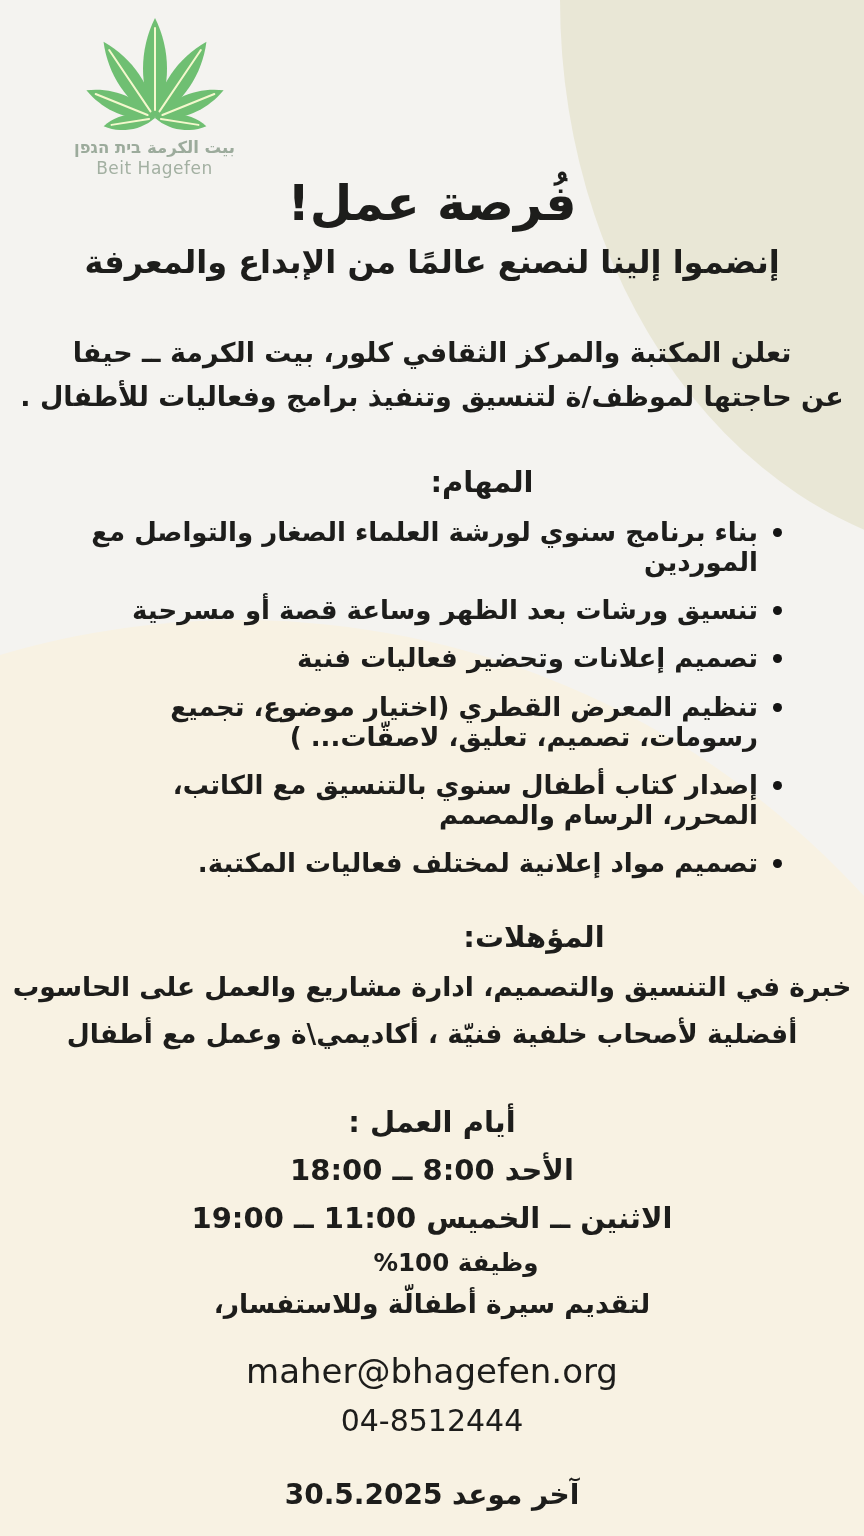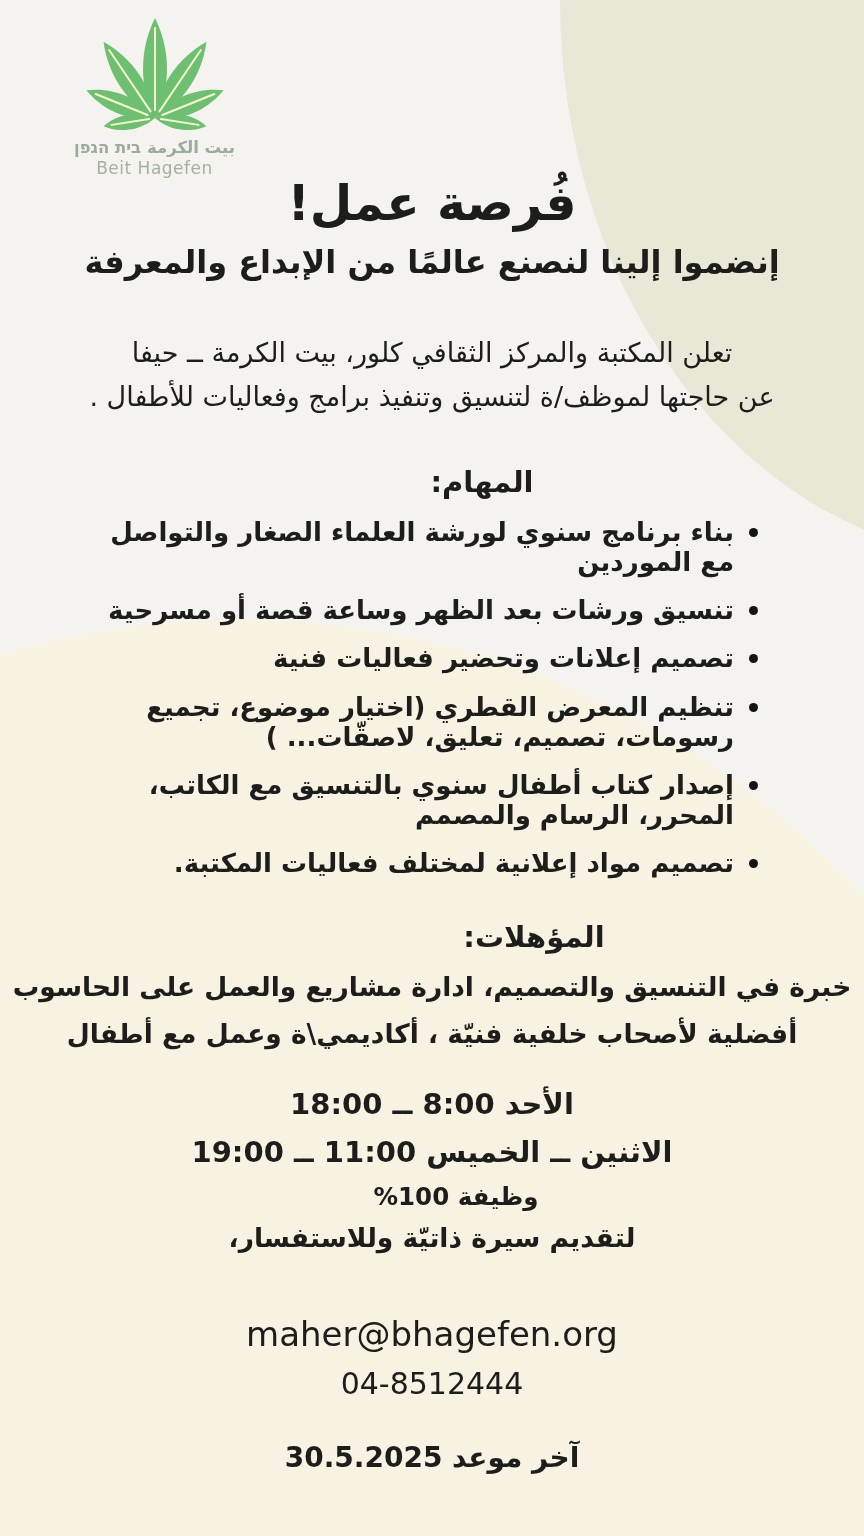--- a/index.html
+++ b/index.html
@@ -17,41 +17,41 @@
   .page{position:absolute;inset:0;padding-top:170px;}
 
   
   .logo{position:absolute;top:12px;left:52px;width:205px;text-align:center;}
   .logo .org-ar-he{margin-top:4px;font-size:16.5px;font-weight:bold;color:#9cab9c;direction:rtl;}
   .logo .org-en{margin-top:1px;font-size:17px;color:#a3b0a2;letter-spacing:.5px;}
 
   .title{margin:8px;text-align:center;font-size:49px;font-weight:bold;line-height:1.05;}
   .subtitle{margin:14px 0 0;text-align:center;font-size:32px;font-weight:bold;}
 
-  .announce{margin-top:50px;text-align:center;font-size:27px;font-weight:normal;line-height:1.62;}
+  .announce{margin-top:50px;text-align:center;font-size:27px;font-weight:bold;line-height:1.62;}
 
   .sec-heading{margin:0;text-align:center;font-size:29px;font-weight:bold;}
   .h-tasks{margin-top:46px;transform:translateX(50px);}
   .h-quals{margin-top:42px;transform:translateX(102px);}
   .h-days{margin-top:48px;}
 
-  .tasks-list{list-style:none;margin:8px 0 0;padding:0 106px 0 78px;}
+  .tasks-list{list-style:none;margin:8px 0 0;padding:0 82px 0 78px;}
   .tasks-list li{display:flex;align-items:flex-start;margin-top:18px;
     font-size:26px;font-weight:bold;line-height:1.16;text-align:right;}
   .tasks-list .dot{flex:0 0 9px;width:9px;height:9px;border-radius:50%;
     background:#141414;margin-top:11px;margin-left:15px;}
 
   .quals{margin-top:10px;text-align:center;font-size:26.5px;font-weight:bold;line-height:1.75;}
 
-  .sched{margin-top:24px;text-align:center;}
+  .sched{margin-top:8px;text-align:center;}
   .sched .time-line{font-size:29px;font-weight:bold;line-height:1.65;}
   .sched .scope{font-size:24.5px;font-weight:bold;line-height:1.6;padding-left:48px;}
   .sched .apply{font-size:26.5px;font-weight:bold;line-height:1.65;}
 
-  .contact{margin-top:52px;text-align:center;direction:ltr;}
+  .contact{margin-top:23px;text-align:center;direction:ltr;}
   .contact .email{font-size:34px;line-height:1.3;}
   .contact .phone{margin-top:8px;font-size:30px;line-height:1.3;}
 
   .deadline{margin-top:38px;text-align:center;font-size:28px;font-weight:bold;}
 </style>
 </head>
 <body>
 
 <div class="blob blob-top-right"></div>
 <div class="blob blob-bottom"></div>
@@ -126,25 +126,26 @@
       <span>تصميم مواد إعلانية لمختلف فعاليات المكتبة.</span>
     </li>
   </ul>
 
   <h3 class="sec-heading h-quals">المؤهلات:</h3>
   <div class="quals">
     <div>خبرة في التنسيق والتصميم، ادارة مشاريع والعمل على الحاسوب</div>
     <div>أفضلية لأصحاب خلفية فنيّة ، أكاديمي\ة وعمل مع أطفال</div>
   </div>
 
+  <h3 class="sec-heading h-days">أيام العمل :</h3>
   <div class="sched">
     <div class="time-line">الأحد 8:00 ــ 18:00</div>
     <div class="time-line">الاثنين ــ الخميس 11:00 ــ 19:00</div>
     <div class="scope">وظيفة 100%</div>
-    <div class="apply">لتقديم سيرة ذاتيّة وللاستفسار،</div>
+    <div class="apply">لتقديم سيرة أطفالّة وللاستفسار،</div>
   </div>
 
   <div class="contact">
     <div class="email">maher@bhagefen.org</div>
     <div class="phone">04-8512444</div>
   </div>
 
   <div class="deadline">آخر موعد 30.5.2025</div>
 
 </div>

